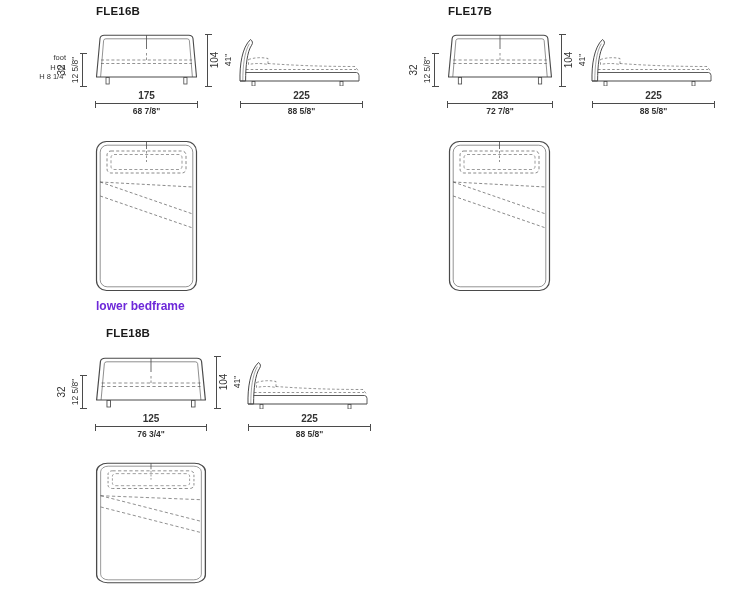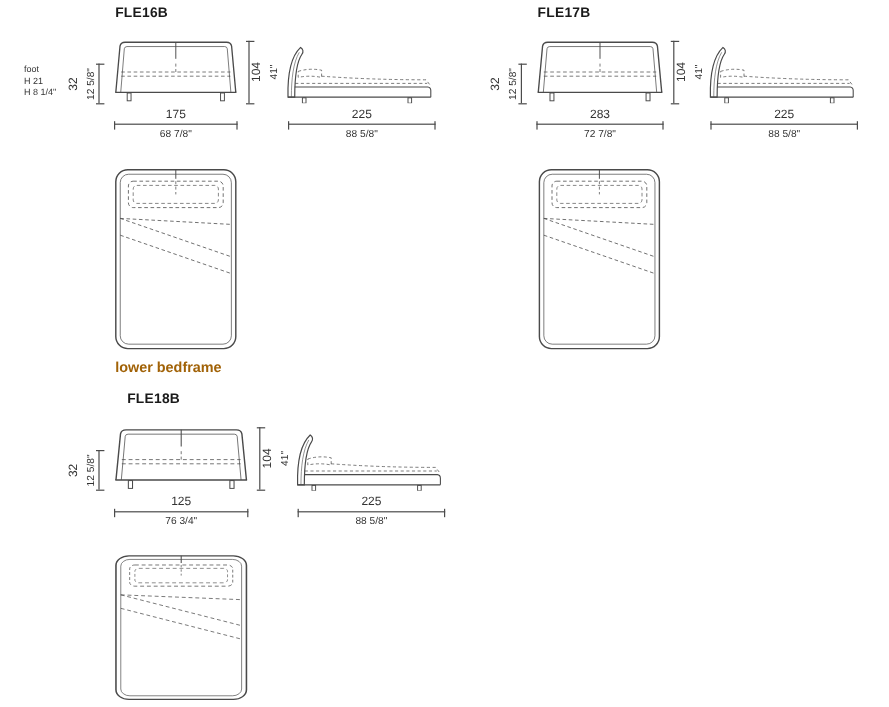--- a/index.html
+++ b/index.html
@@ -3,34 +3,34 @@
 <meta charset="utf-8">
 <style>
   * { margin:0; padding:0; box-sizing:border-box; }
   html,body { background:#ffffff; }
   body {
     width:741px; height:589px;
     font-family:"Liberation Sans", sans-serif;
     color:#222;
   }
   .sheet { position:relative; width:741px; height:589px; background:#fff; overflow:hidden; }
-  .abs { position:absolute; }
+  .abs { position:absolute;font-weight:bold; }
   .title { position:absolute; font-size:11.5px; font-weight:bold; letter-spacing:.2px; color:#1a1a1a; }
-  .section-title { position:absolute; font-size:12px; font-weight:bold; color:#a16207; }
+  .section-title { position:absolute; font-size:12px; font-weight:bold; color:#6d28d9; }
   .dim-cm { font-size:10px; color:#333; text-align:center; }
   .dim-in { font-size:8.5px; color:#333; text-align:center; }
   .vlabel { position:absolute; height:12px; line-height:12px; transform:rotate(-90deg);
             transform-origin:center; text-align:center; white-space:nowrap; }
   .hdim { position:absolute; height:0; border-top:1px solid #4b4b4b; }
   .hdim::before, .hdim::after { content:""; position:absolute; width:1px; height:7px; background:#4b4b4b; top:-3.5px; }
   .hdim::before { left:0; } .hdim::after { right:0; }
   .vdim { position:absolute; width:0; border-left:1px solid #4b4b4b; }
   .vdim::before, .vdim::after { content:""; position:absolute; height:1px; width:7px; background:#4b4b4b; left:-3.5px; }
   .vdim::before { top:0; } .vdim::after { bottom:-1px; }
-  .footnote { position:absolute; font-size:7.5px; line-height:9.5px; color:#333; text-align:left; }
+  .footnote { position:absolute; font-size:7.5px; line-height:9.5px; color:#333; text-align:right; }
   svg { display:block; position:absolute; }
 </style>
 </head>
 <body>
 
 <div class="sheet">
 
   <div class="footnote" style="left:20px; top:53px; width:46px;">
     <div>foot</div>
     <div>H 21</div>

